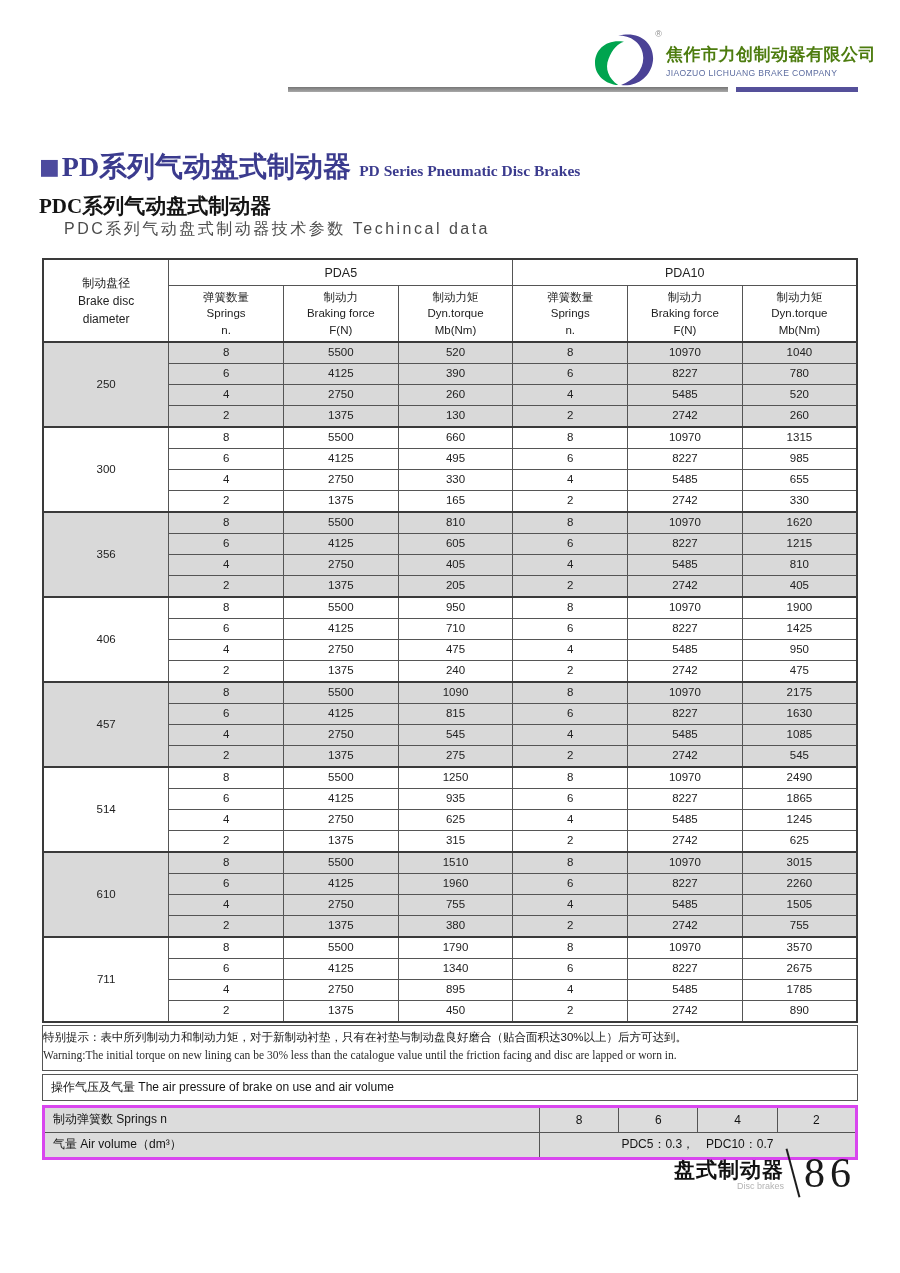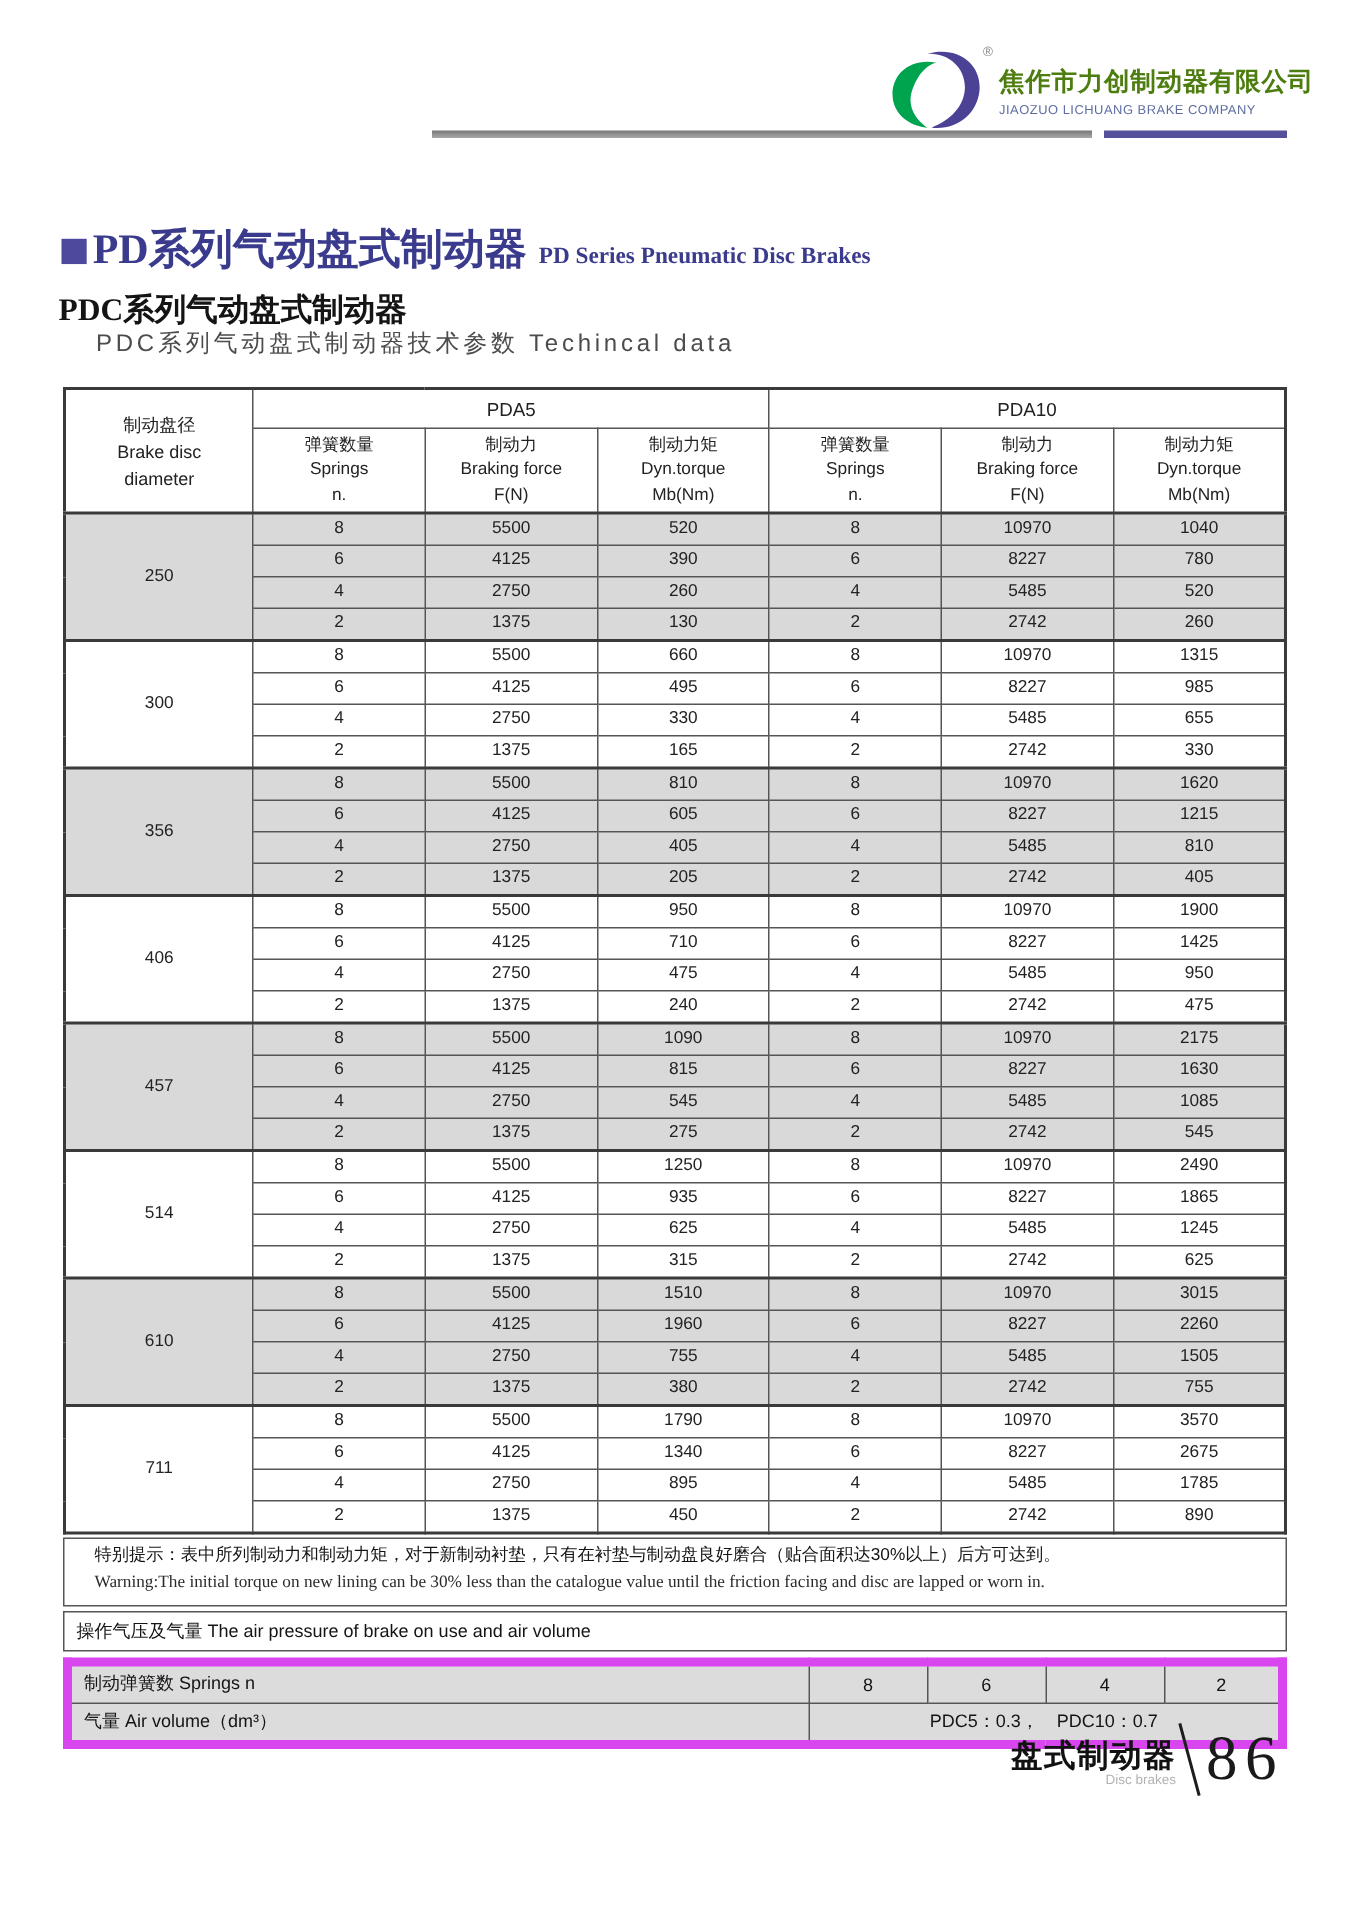--- a/index.html
+++ b/index.html
@@ -36,26 +36,26 @@
   .spec th, .spec td { border:1px solid #555; text-align:center; font-weight:normal;
                        color:#222; padding:0; }
   .spec .model-h { height:25px; font-size:12.5px; }
   .spec .sub-h { height:55px; font-size:11.5px; line-height:1.4; }
   .spec .diam-h { font-size:12px; line-height:1.5; }
   .spec tbody td { height:20px; font-size:11.5px; line-height:1; }
   .spec tbody { border-top:2px solid #3a3a3a; }
   .spec tbody.shade td { background:#d9d9d9; }
 
   
-  .note-box { border:1px solid #555; margin-top:2px; padding:3px 20px 5px;
+  .note-box { border:1px solid #555; margin-top:2px; padding:3px 0 5px;
               font-size:11.5px; color:#141414; line-height:1.55; }
   .note-en { color:#2c2c2c;font-family:Liberation Serif, serif; }
   .air-title { border:1px solid #555; margin-top:3px; padding:4px 8px; font-size:12px; color:#141414; }
   table.air { width:100%; border-collapse:collapse; table-layout:fixed;
-              margin-top:4px; border:6px solid #d946ef; }
+              margin-top:4px; border:3px solid #d946ef; }
   .air td { border:1px solid #555; font-size:12px; color:#141414; height:24px; padding:0; }
   .air .lbl { text-align:left; padding-left:8px; }
   .air .val { text-align:center; }
   .air tr.shade td { background:#dcdcdc; }
 
   
   .footer { position:absolute; top:1148px; right:44px; display:flex; align-items:center; }
   .f-labels { text-align:right; }
   .f-cn { font-size:21px; font-weight:bold; color:#111; letter-spacing:1px; }
   .f-en { font-size:9px; color:#b3b3b3; margin-top:-3px; }

